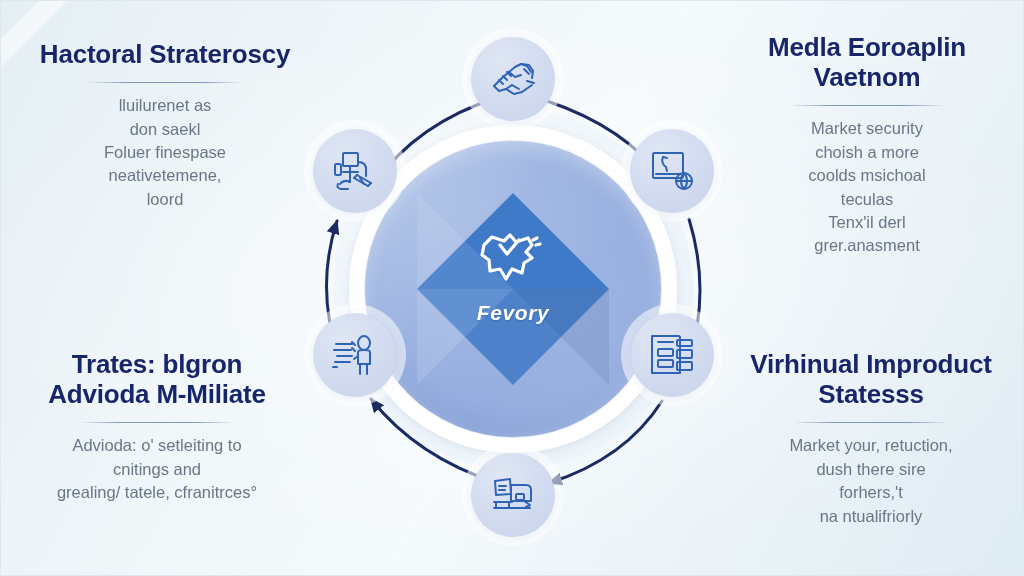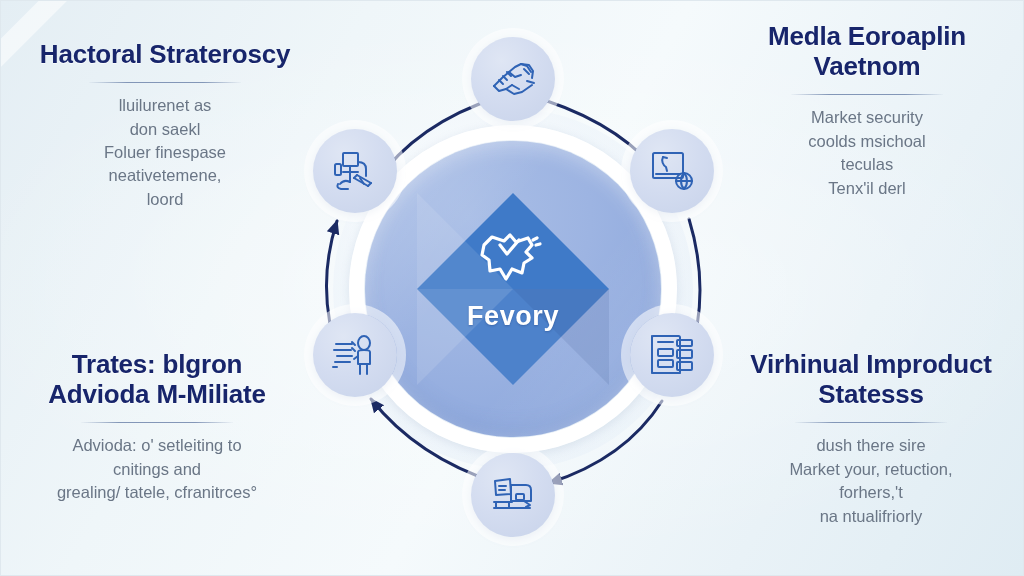--- a/index.html
+++ b/index.html
@@ -44,21 +44,21 @@
     pointer-events: none;
   }
 
   
   .block {
     position: absolute;
     width: 252px;
     text-align: center;
   }
   .block.tl { left: 38px;  top: 38px; }
-  .block.tr { left: 740px; top: 20px; }
+  .block.tr { left: 740px; top: 31px; }
   .block.bl { left: 30px;  top: 348px; }
   .block.br { left: 744px; top: 348px; }
 
   .block h2 {
     margin: 0;
     font-size: 26px;
     line-height: 1.16;
     font-weight: bold;
     color: #17256b;
     letter-spacing: -0.2px;
@@ -213,21 +213,22 @@
     width: 74px;
     height: 58px;
     z-index: 4;
   }
   .dia-label {
     position: absolute;
     left: 0;
     top: 108px;
     width: 192px;
     text-align: center;
-    font-size: 27px;
+    font-size: 21px;
+    font-style: italic;
     font-weight: bold;
     color: #ffffff;
     letter-spacing: 0.6px;
     z-index: 4;
     text-shadow: 0 1px 2px rgba(25,55,115,0.35);
   }
 
   
   .arcs {
     position: absolute;
@@ -287,23 +288,25 @@
   </div>
 
   <div class="block tr">
     <h2>
       <span class="ln">Medla Eoroaplin</span>
       <span class="ln">Vaetnom</span>
     </h2>
     <div class="divider"></div>
     <p>
       <span class="ln">Market security</span>
+      <span class="ln">choish a more</span>
       <span class="ln">coolds msichoal</span>
       <span class="ln">teculas</span>
       <span class="ln">Tenx'il derl</span>
+      <span class="ln">grer.anasment</span>
     </p>
   </div>
 
   <div class="block bl">
     <h2>
       <span class="ln">Trates: blgron</span>
       <span class="ln">Advioda M-Miliate</span>
     </h2>
     <div class="divider"></div>
     <p>
@@ -314,22 +317,22 @@
   </div>
 
   <div class="block br">
     <h2>
       <span class="ln">Virhinual</span>
       <span class="ln">Improduct</span>
       <span class="ln">Statesss</span>
     </h2>
     <div class="divider"></div>
     <p>
+      <span class="ln">Market your, retuction,</span>
       <span class="ln">dush there sire</span>
-      <span class="ln">Market your, retuction,</span>
       <span class="ln">forhers,'t</span>
       <span class="ln">na ntualifriorly</span>
     </p>
   </div>
 
   <div id="stage">
 
     <div class="halo"></div>
     <div class="ring-white"></div>
     <div class="ring-inner"></div>

